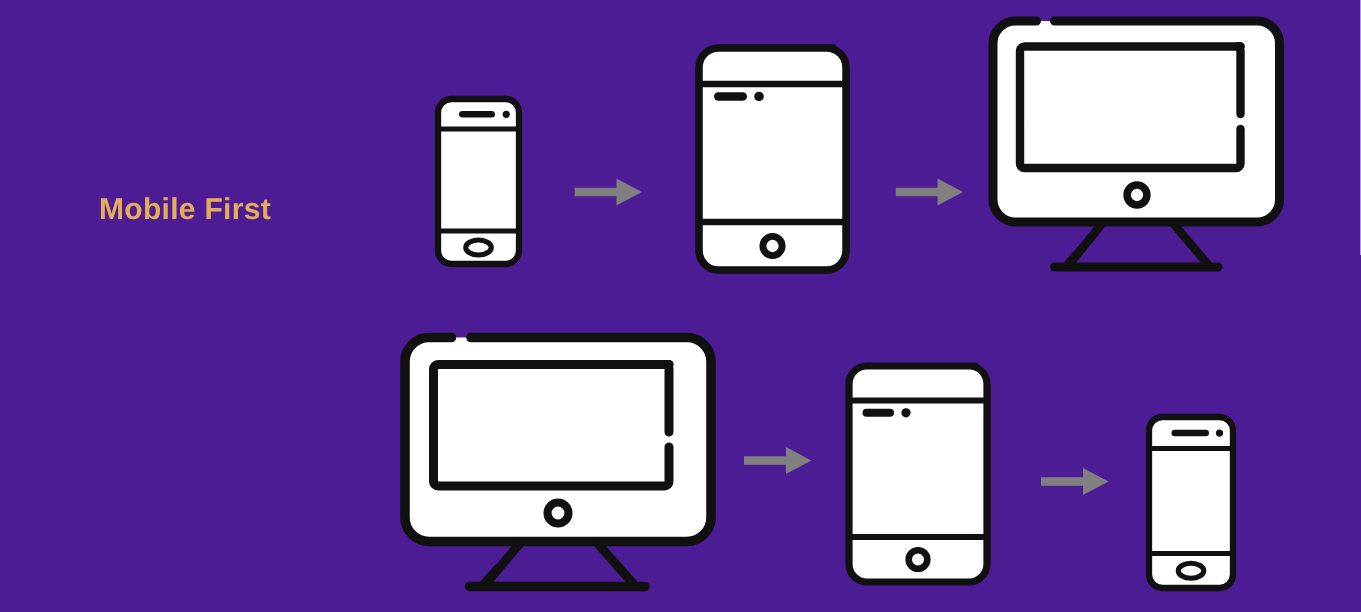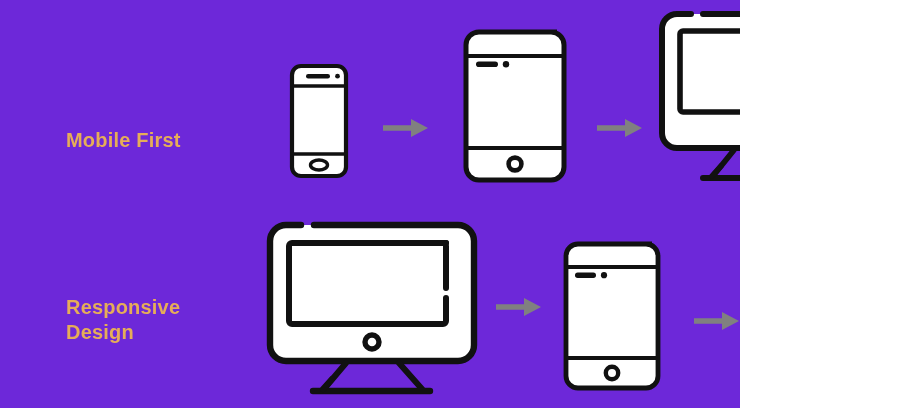--- a/index.html
+++ b/index.html
@@ -6,23 +6,23 @@
     margin: 0;
     padding: 0;
     background: #ffffff;
   }
   body {
     font-family: "Liberation Sans", sans-serif;
     -webkit-font-smoothing: antialiased;
   }
   #canvas {
     position: relative;
-    width: 740px;
+    width: 907px;
     height: 408px;
-    background: #6d28d9;
+    background: #4c1d95;
     overflow: hidden;
   }
   .row-label {
     position: absolute;
     font-family: "Liberation Sans", sans-serif;
     font-weight: bold;
     font-size: 20px;
     line-height: 25px;
     letter-spacing: 0.2px;
     color: #e6ad58;
@@ -96,22 +96,20 @@
       <path d="M172 23 H28 A3 3 0 0 0 25 26 V101 A3 3 0 0 0 28 104 H169 A3 3 0 0 0 172 101 V78" stroke="#111111" stroke-width="5.6" stroke-linecap="round" fill="#ffffff"></path>
       <path d="M172 68 V26 A3 3 0 0 0 169 23 H172" stroke="#111111" stroke-width="5.6" stroke-linecap="round" fill="none"></path>
       <circle cx="103" cy="122" r="6.6" stroke="#111111" stroke-width="5" fill="#ffffff"></circle>
       <path d="M79 142 L58 168" stroke="#111111" stroke-width="5.6" stroke-linecap="round"></path>
       <path d="M128 142 L150 168" stroke="#111111" stroke-width="5.6" stroke-linecap="round"></path>
       <path d="M48 170 H157" stroke="#111111" stroke-width="6" stroke-linecap="round"></path>
       <path d="M66 158 L57 168" stroke="#111111" stroke-width="5.6" stroke-linecap="round"></path>
     </svg>
   </div>
 
-  <div class="row-label" id="label-responsive-design">Responsive
-Design</div>
 
   <div class="device" style="left:263px; top:219px;">
     <svg width="218" height="182" viewBox="0 0 218 182" fill="none">
       <path d="M38 6 H23 A16 16 0 0 0 7 22 V126 A16 16 0 0 0 23 142 H195 A16 16 0 0 0 211 126 V22 A16 16 0 0 0 195 6 H51" stroke="#111111" stroke-width="6.4" stroke-linecap="round" fill="#ffffff"></path>
       <path d="M183 24 H29 A3 3 0 0 0 26 27 V102 A3 3 0 0 0 29 105 H180 A3 3 0 0 0 183 102 V79" stroke="#111111" stroke-width="6" stroke-linecap="round" fill="#ffffff"></path>
       <path d="M183 69 V27 A3 3 0 0 0 180 24 H183" stroke="#111111" stroke-width="6" stroke-linecap="round" fill="none"></path>
       <circle cx="109" cy="123" r="7" stroke="#111111" stroke-width="5.4" fill="#ffffff"></circle>
       <path d="M83 144 L61 170" stroke="#111111" stroke-width="6" stroke-linecap="round"></path>
       <path d="M136 144 L159 170" stroke="#111111" stroke-width="6" stroke-linecap="round"></path>
       <path d="M50 172 H167" stroke="#111111" stroke-width="6.4" stroke-linecap="round"></path>

